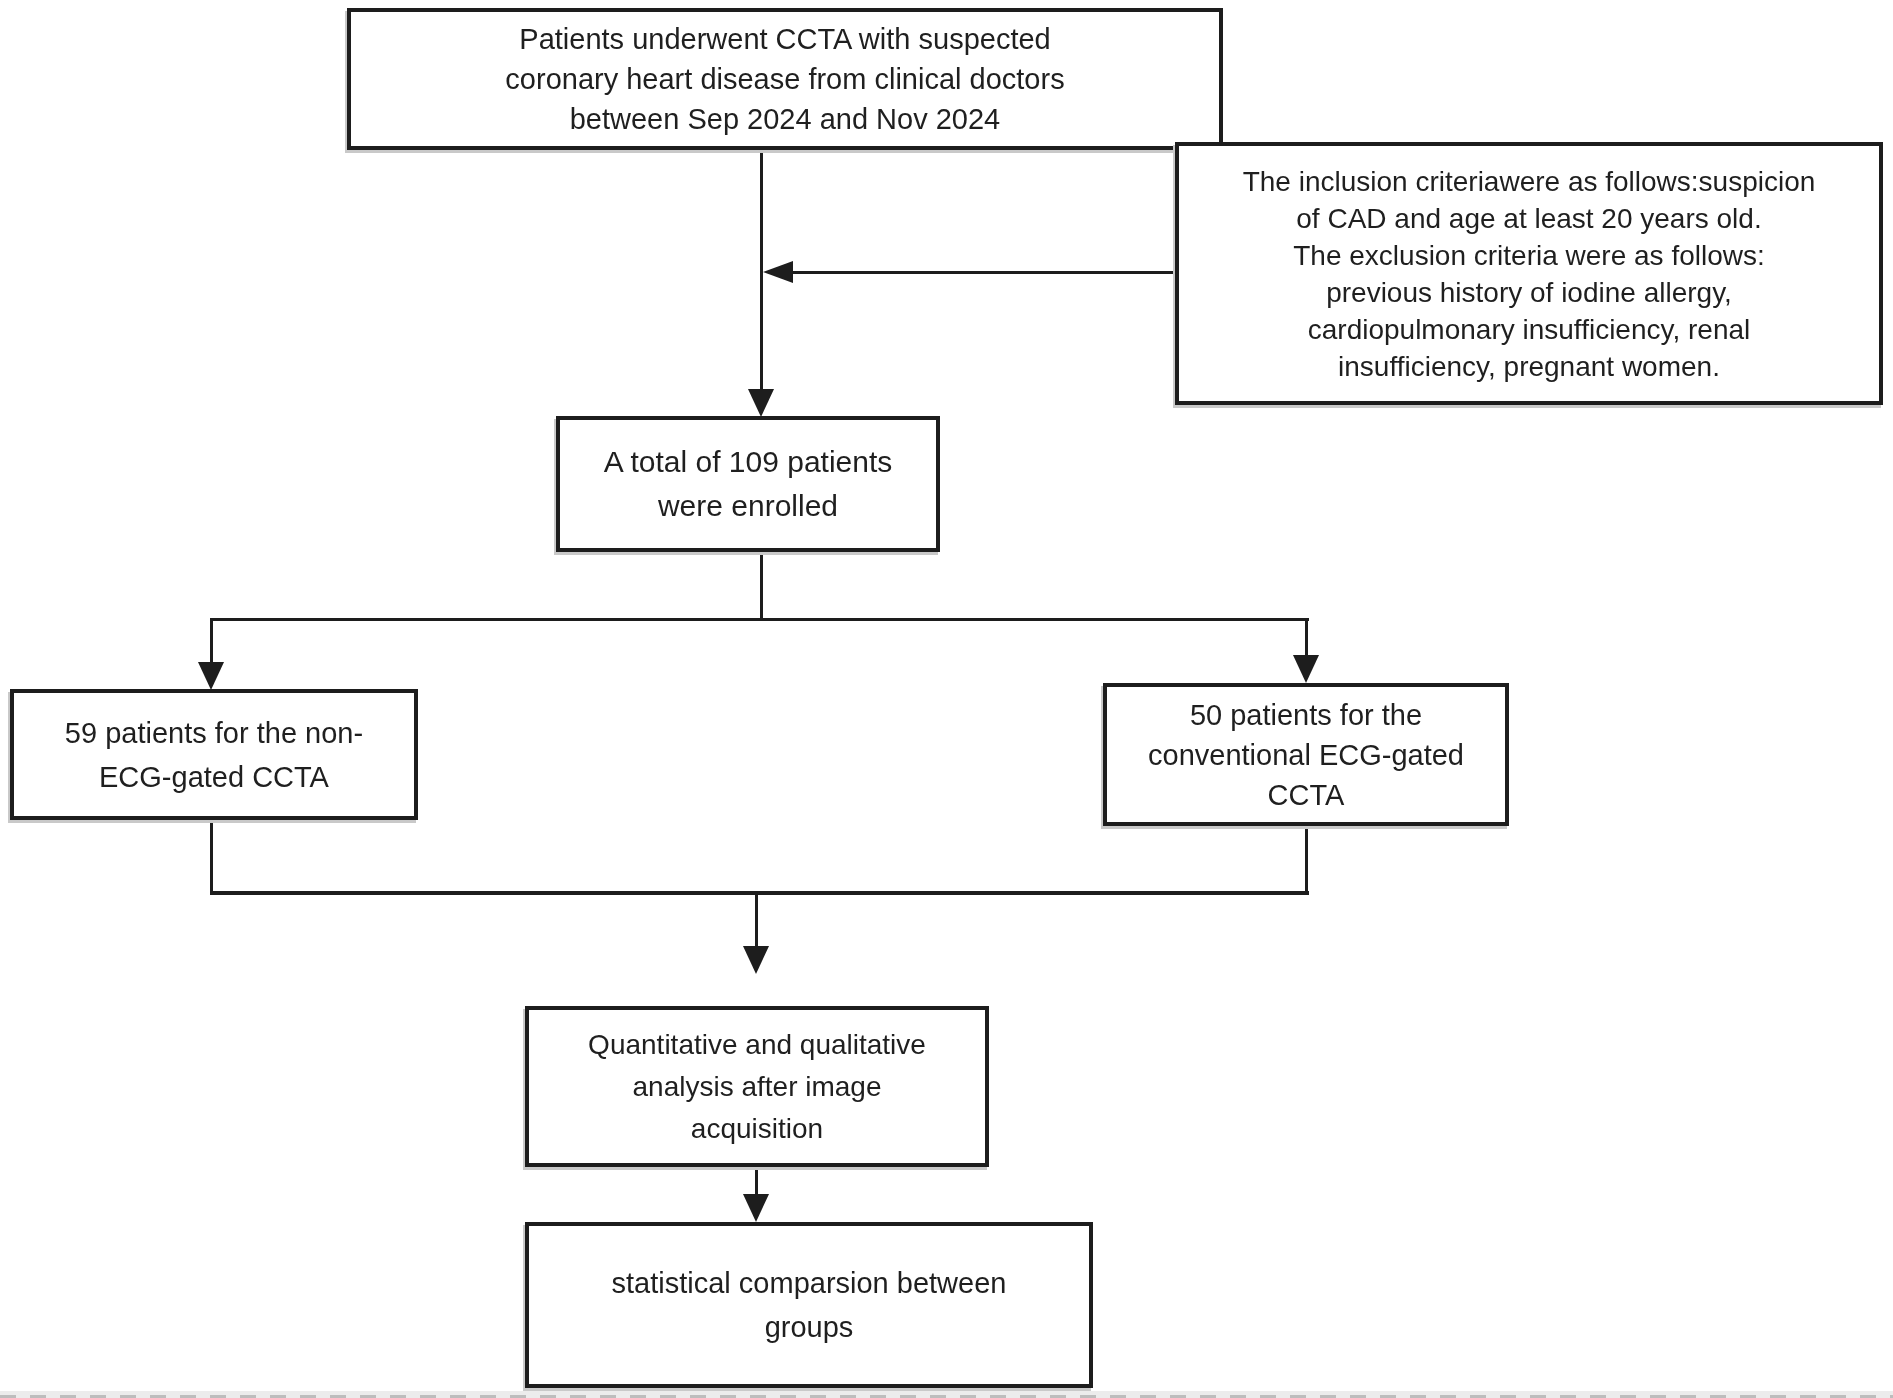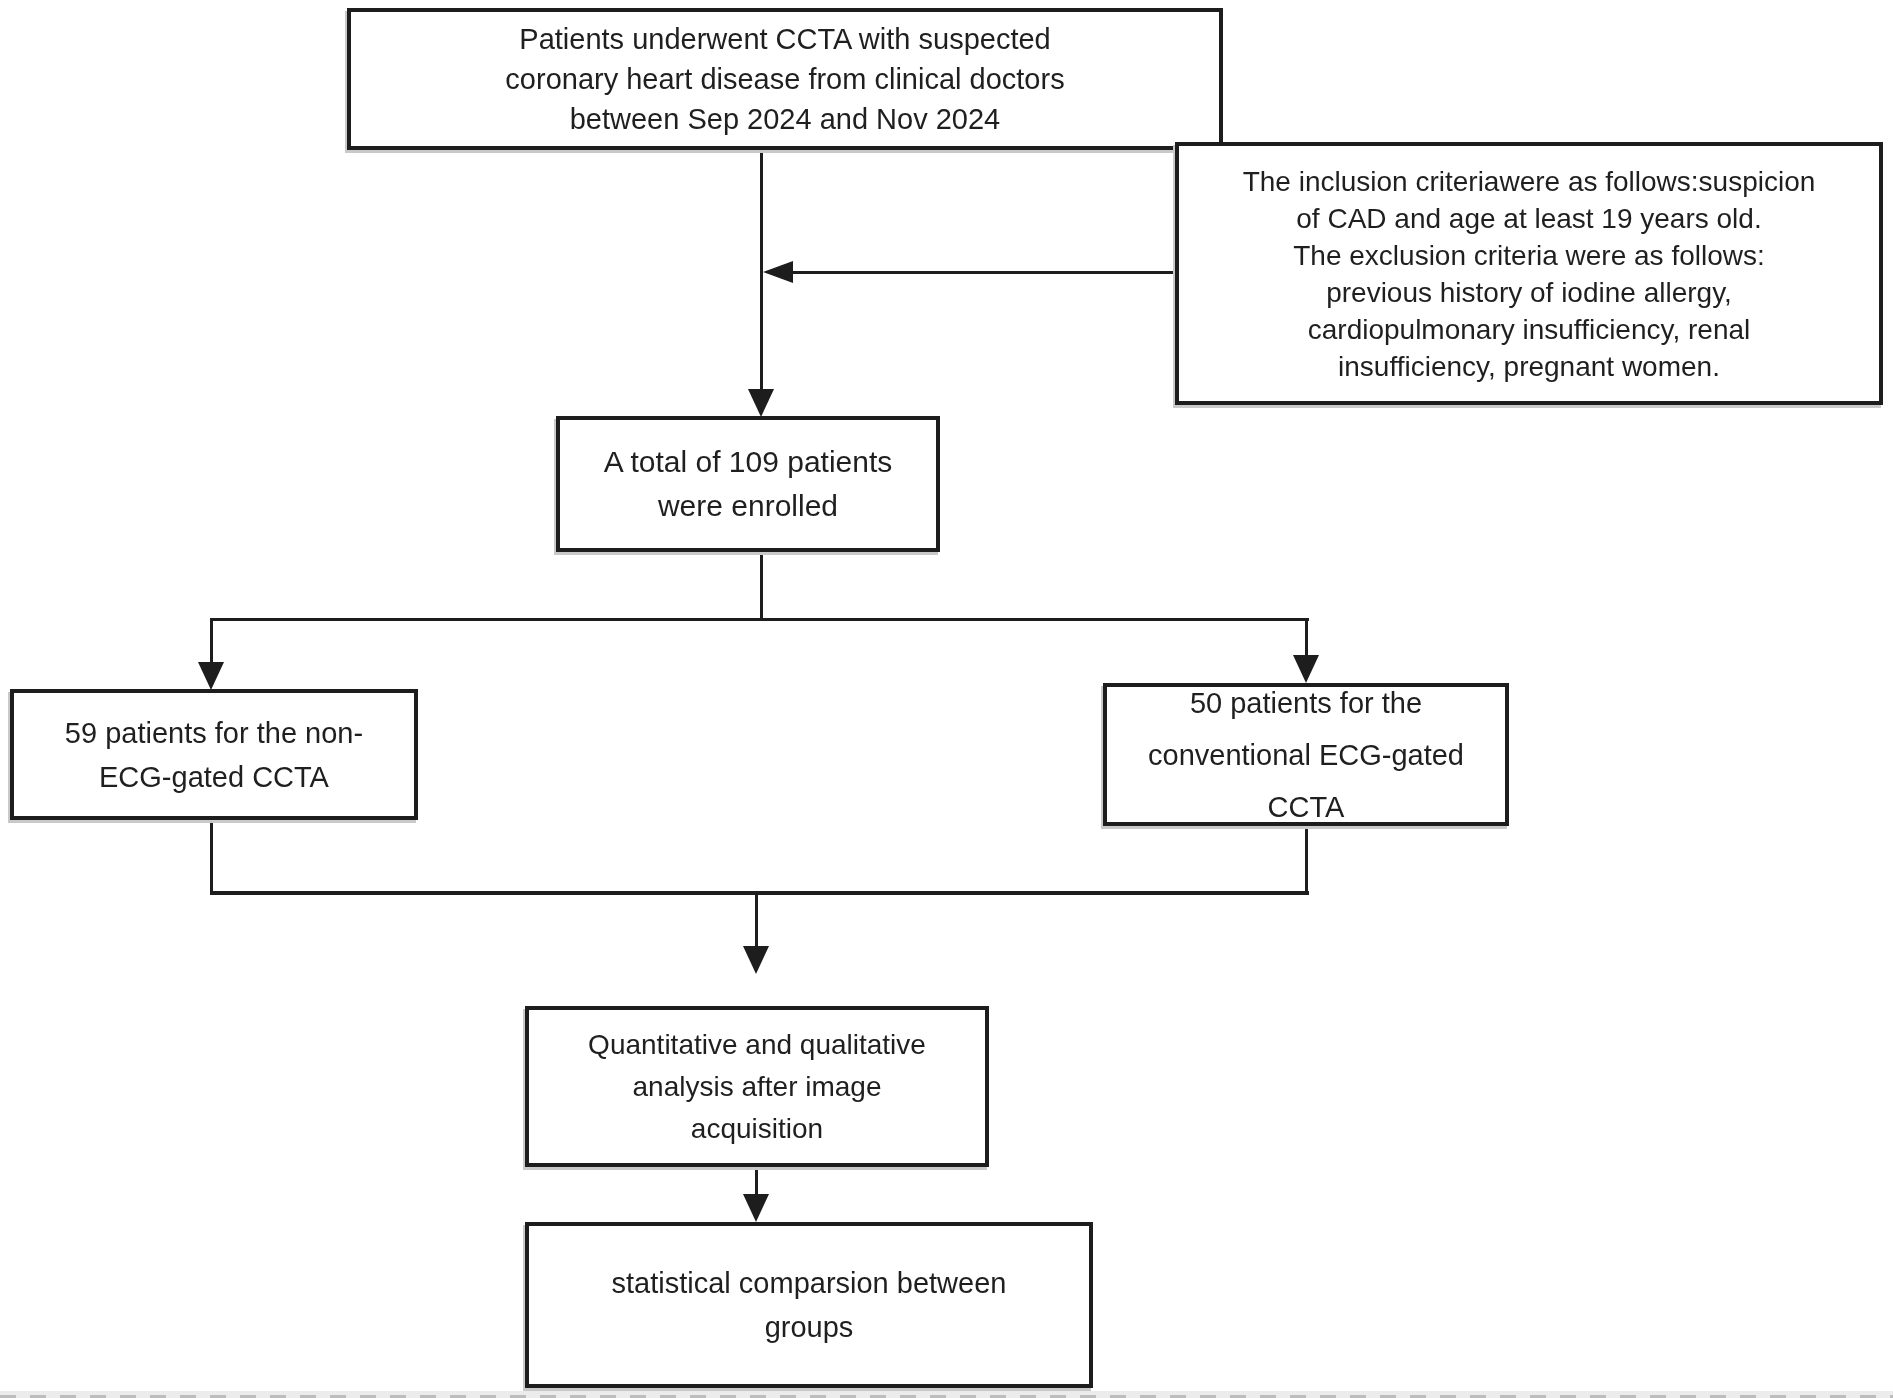--- a/index.html
+++ b/index.html
@@ -25,21 +25,21 @@
     align-items: center;
     justify-content: center;
     text-align: center;
     white-space: pre-line;
     box-shadow: -2px 3px 0 0 #c9c9c9;
   }
   .n-recruitment { left: 347px; top: 8px;    width: 876px; height: 142px; font-size: 29px; line-height: 40px; }
   .n-criteria    { left: 1175px; top: 142px; width: 708px; height: 263px; font-size: 28px; line-height: 37px; }
   .n-enrolled    { left: 556px; top: 416px;  width: 384px; height: 136px; font-size: 30px; line-height: 44px; }
   .n-nonecg      { left: 10px;  top: 689px;  width: 408px; height: 131px; font-size: 29px; line-height: 44px; }
-  .n-ecg         { left: 1103px; top: 683px; width: 406px; height: 143px; font-size: 29px; line-height: 52px; }
+  .n-ecg         { left: 1103px; top: 683px; width: 406px; height: 143px; font-size: 29px; line-height: 40px; }
   .n-analysis    { left: 525px; top: 1006px;  width: 464px; height: 161px; font-size: 28px; line-height: 42px; }
   .n-stats       { left: 525px; top: 1222px; width: 568px; height: 166px; font-size: 29px; line-height: 44px; }
 
   .line {
     position: absolute;
     background: #1d1d1d;
   }
   .ah-down {
     position: absolute;
     width: 0; height: 0;
@@ -91,21 +91,21 @@
   <div class="ah-down" style="left:743px; top:946px;"></div>
 
   <div class="line" style="left:755px; top:1133px; width:3px; height:62px;"></div>
   <div class="ah-down" style="left:743px; top:1194px;"></div>
 
   <div class="node n-recruitment">Patients underwent CCTA with suspected
 coronary heart disease from clinical doctors
 between Sep 2024 and Nov 2024</div>
 
   <div class="node n-criteria">The inclusion criteriawere as follows:suspicion
-of CAD and age at least 19 years old.
+of CAD and age at least 20 years old.
 The exclusion criteria were as follows:
 previous history of iodine allergy,
 cardiopulmonary insufficiency, renal
 insufficiency, pregnant women.</div>
 
   <div class="node n-enrolled">A total of 109 patients
 were enrolled</div>
 
   <div class="node n-nonecg">59 patients for the non-
 ECG-gated CCTA</div>

